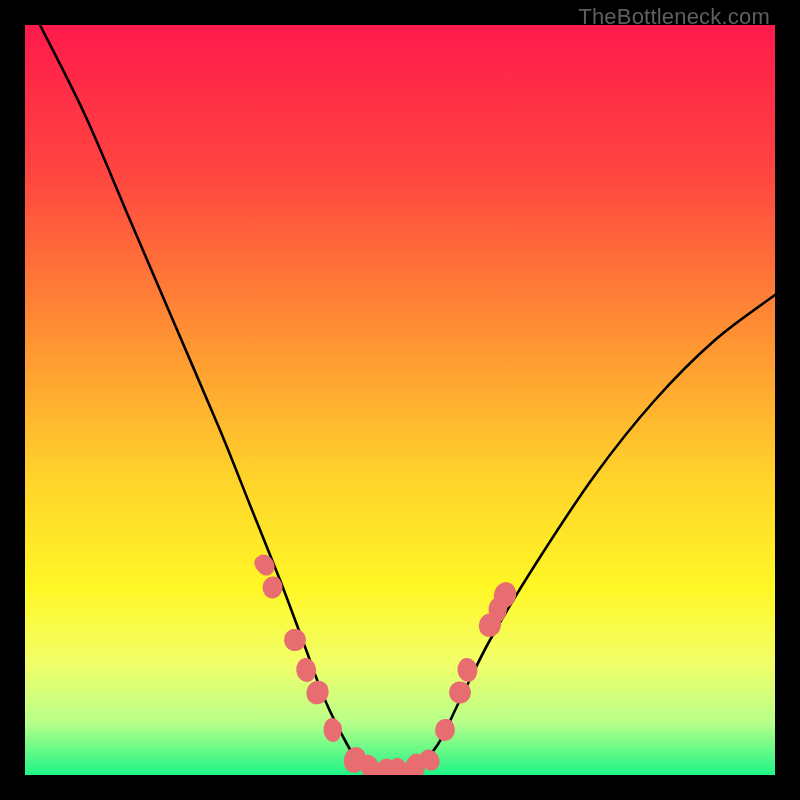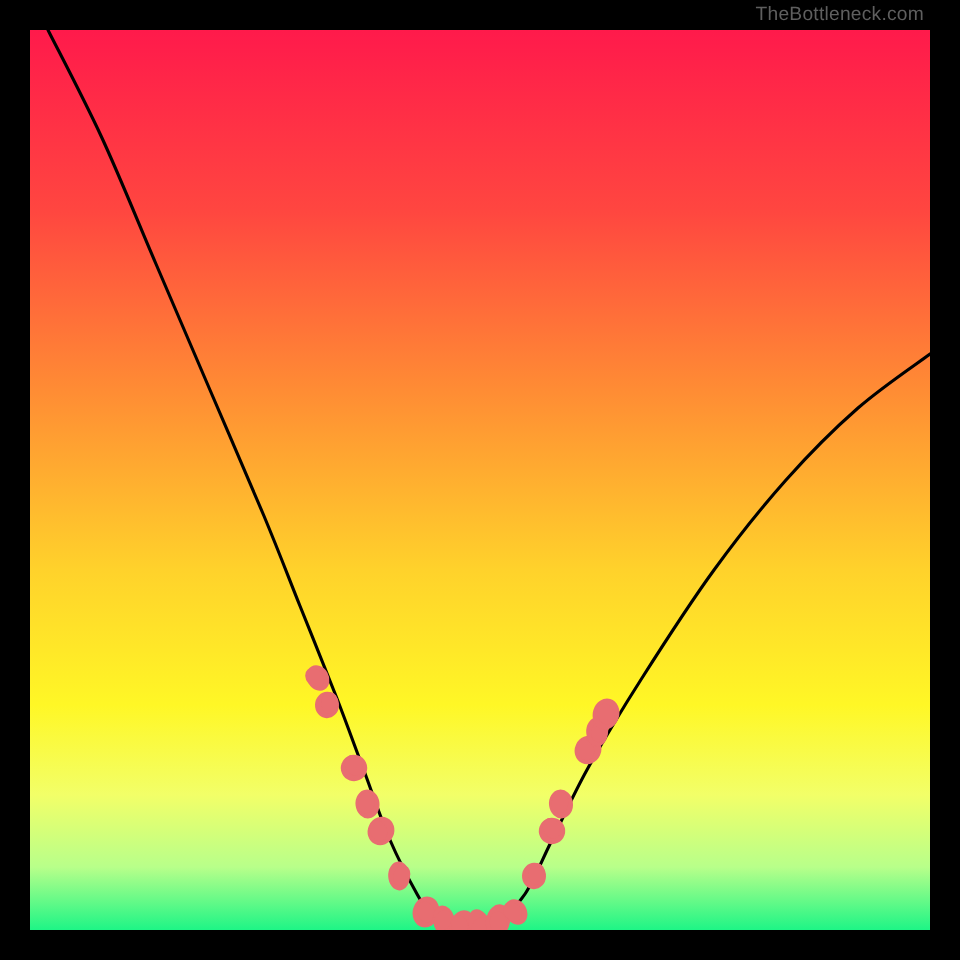--- a/index.html
+++ b/index.html
@@ -23,21 +23,21 @@
     left: 0;
     top: 0;
     width: 750px;
     height: 750px;
   }
   .watermark {
     position: absolute;
     top: 4px;
     right: 30px;
     font-family: Arial, Helvetica, sans-serif;
-    font-size: 16px;
+    font-size: 22px;
     font-weight: 500;
     color: #5f5f5f;
     letter-spacing: 0.2px;
   }
 </style>
 </head>
 <body>
 
 <div class="frame">
   <svg class="plot" viewBox="0 0 750 750" preserveAspectRatio="none">

